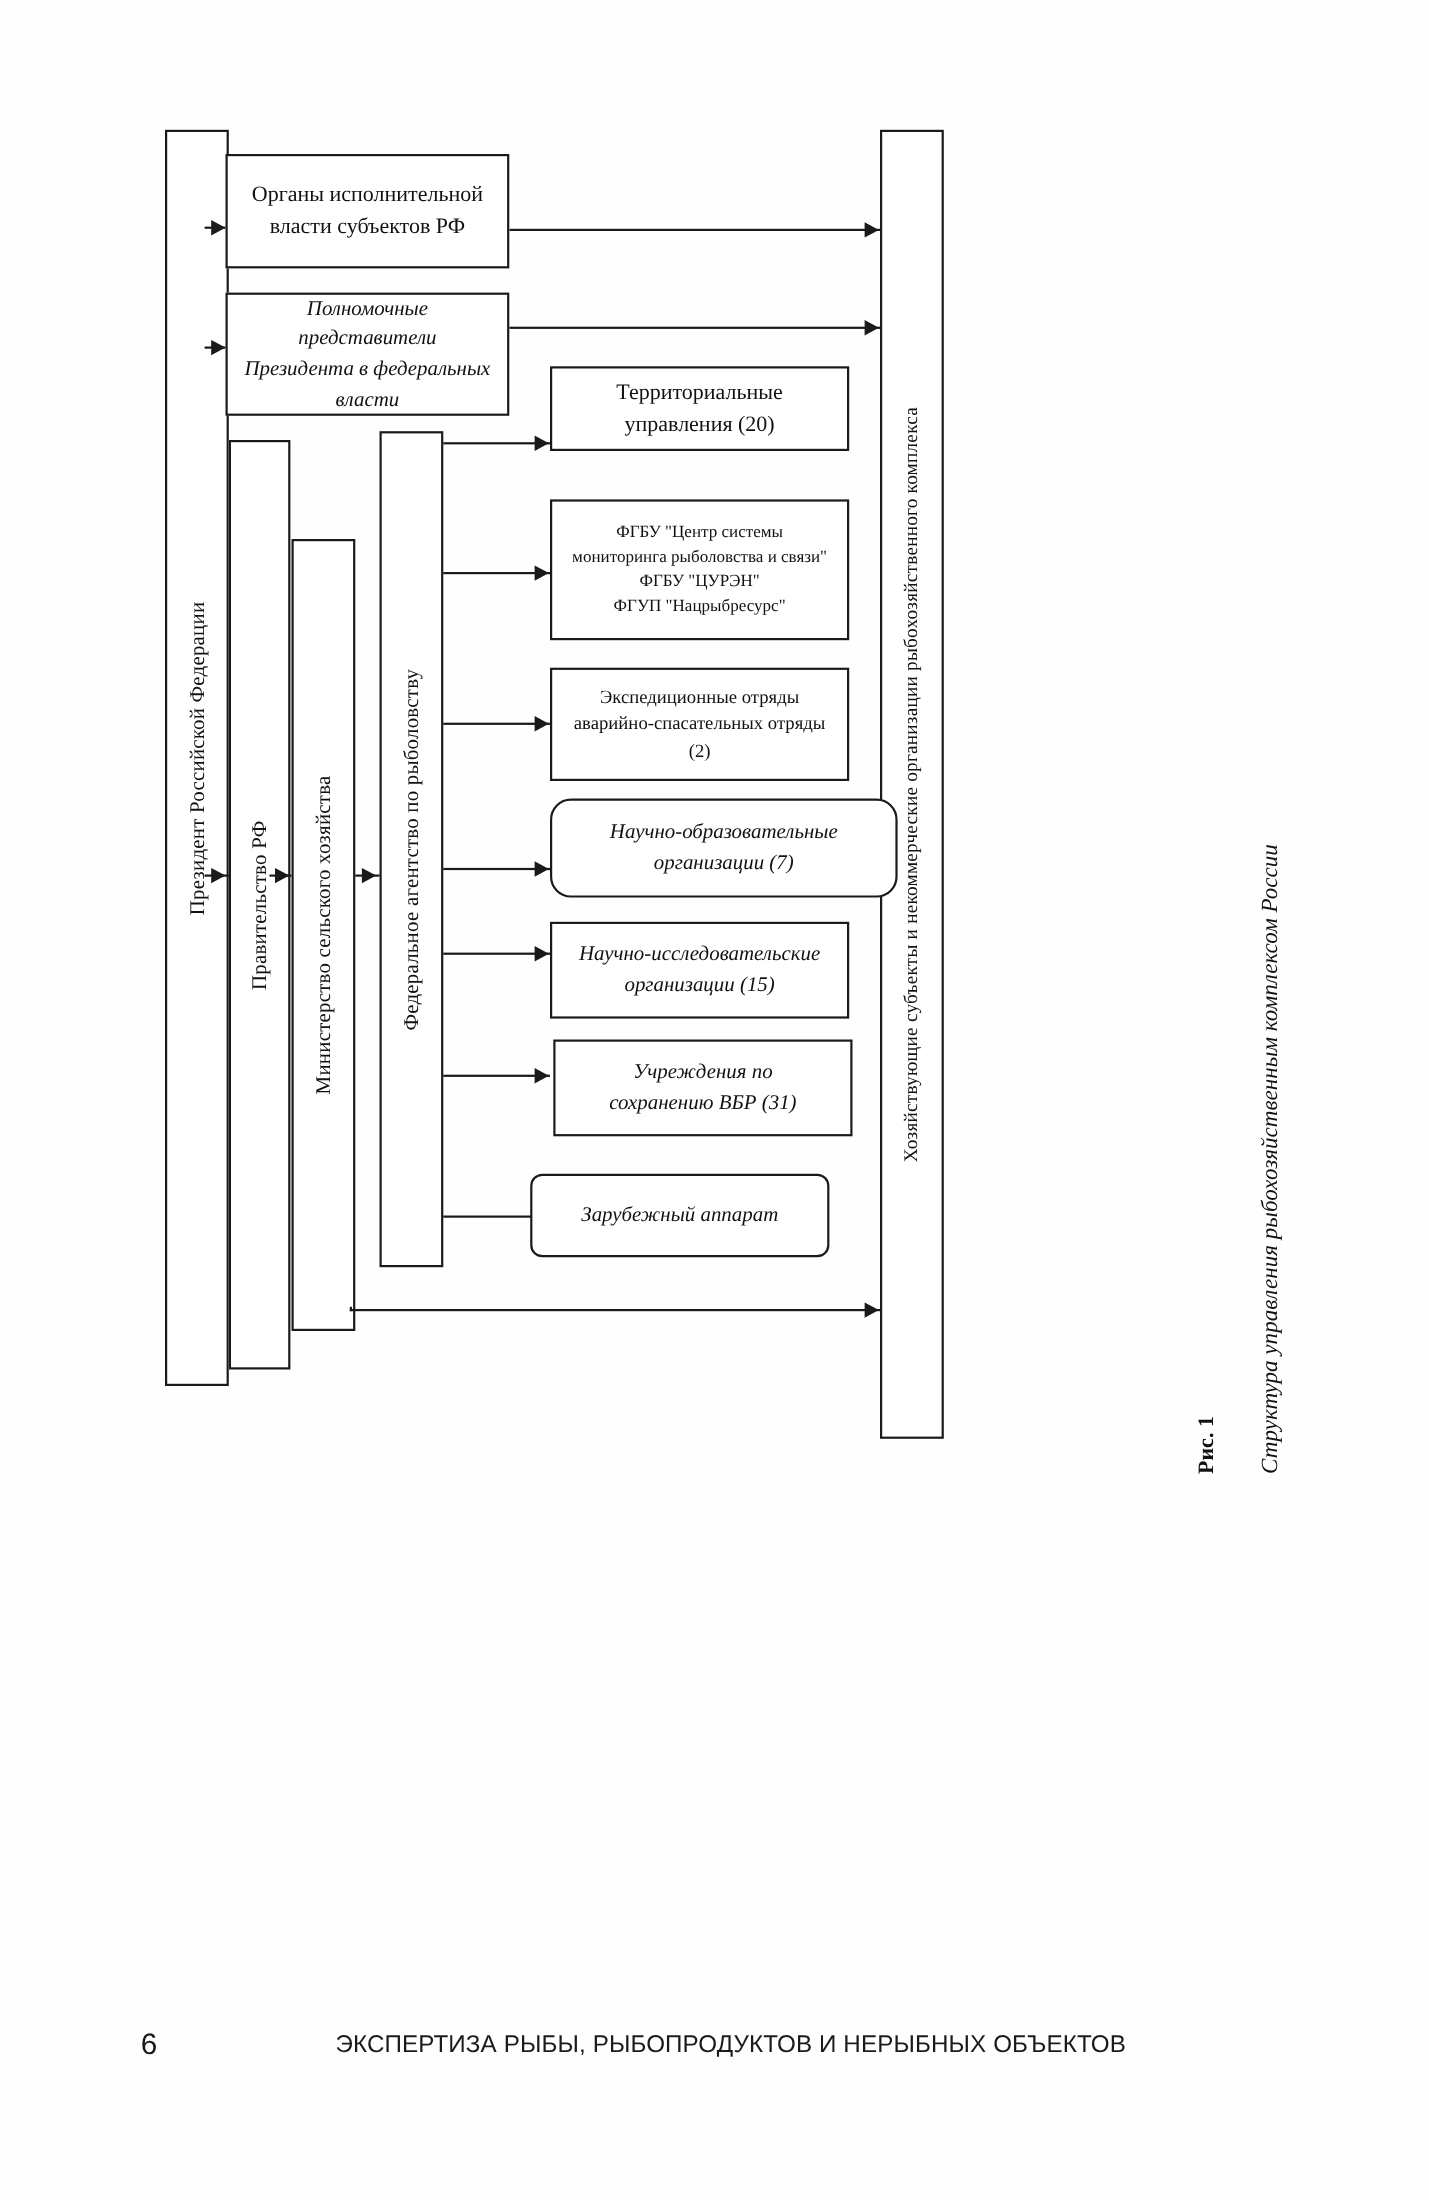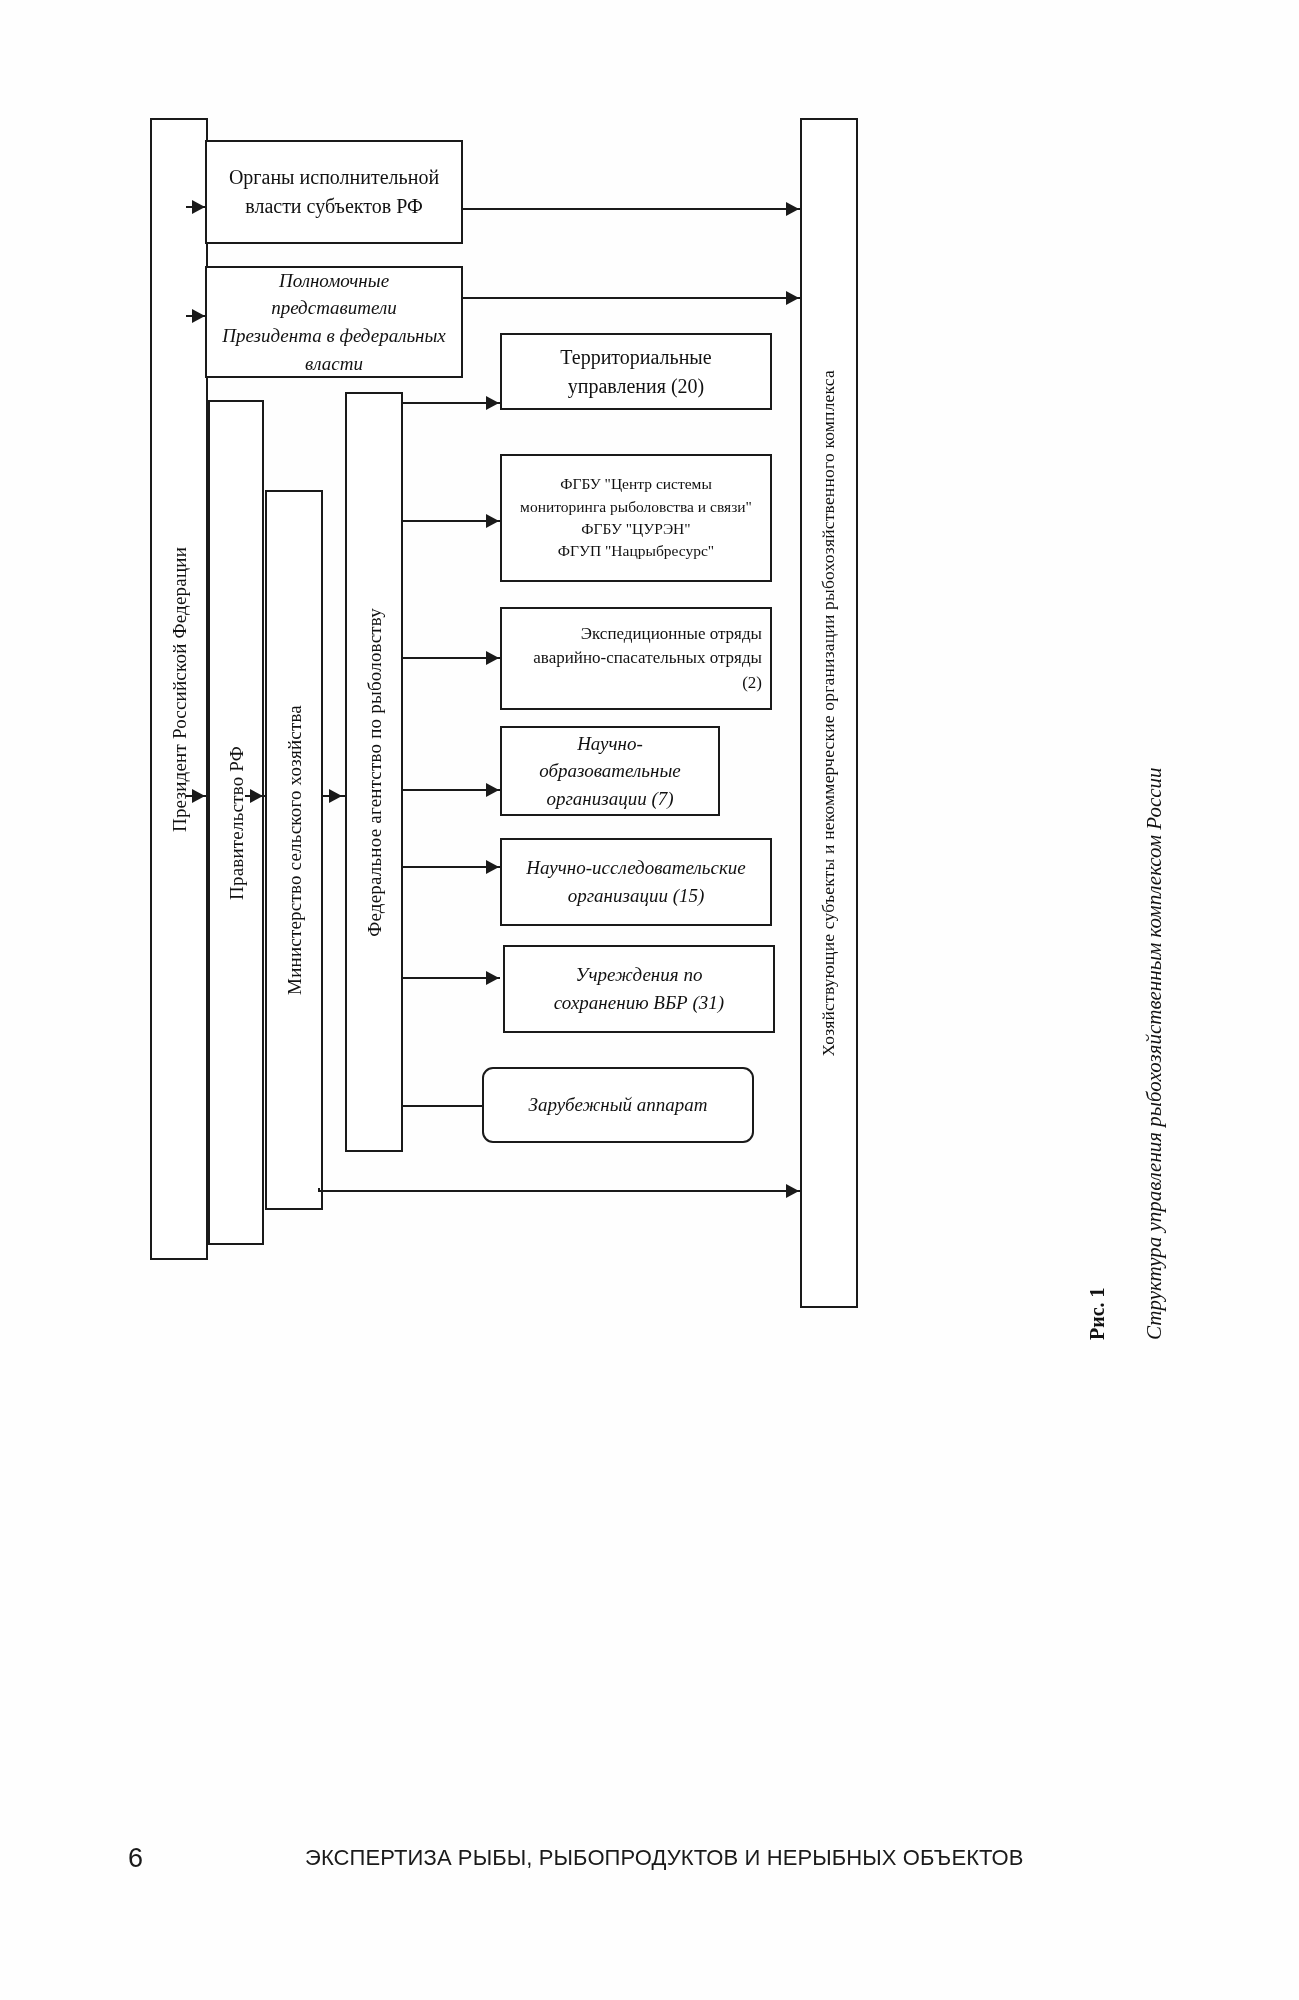--- a/index.html
+++ b/index.html
@@ -235,29 +235,29 @@
 
   <div class="box f155" style="left:500px; top:454px; width:272px; height:128px;">
     <span class="txt">
       <span>ФГБУ "Центр системы</span><br>
       <span>мониторинга рыболовства и связи"</span><br>
       <span>ФГБУ "ЦУРЭН"</span><br>
       <span>ФГУП "Нацрыбресурс"</span>
     </span>
   </div>
 
-  <div class="box f17" style="left:500px; top:607px; width:272px; height:103px;text-align:right;">
+  <div class="box f17" style="left:500px; top:607px; width:272px; height:103px;">
     <span class="txt">
       <span>Экспедиционные отряды</span><br>
       <span>аварийно-спасательных отряды</span><br>
       <span>(2)</span>
     </span>
   </div>
 
-  <div class="box f19" style="left:500px; top:726px; width:220px; height:90px;">
+  <div class="box f19" style="left:500px; top:726px; width:316px; height:90px;border-radius:19px;">
     <span class="txt">
       <span>Научно-образовательные</span><br>
       <span>организации  (7)</span>
     </span>
   </div>
 
   <div class="box f19" style="left:500px; top:838px; width:272px; height:88px;">
     <span class="txt">
       <span>Научно-исследовательские</span><br>
       <span>организации (15)</span>

